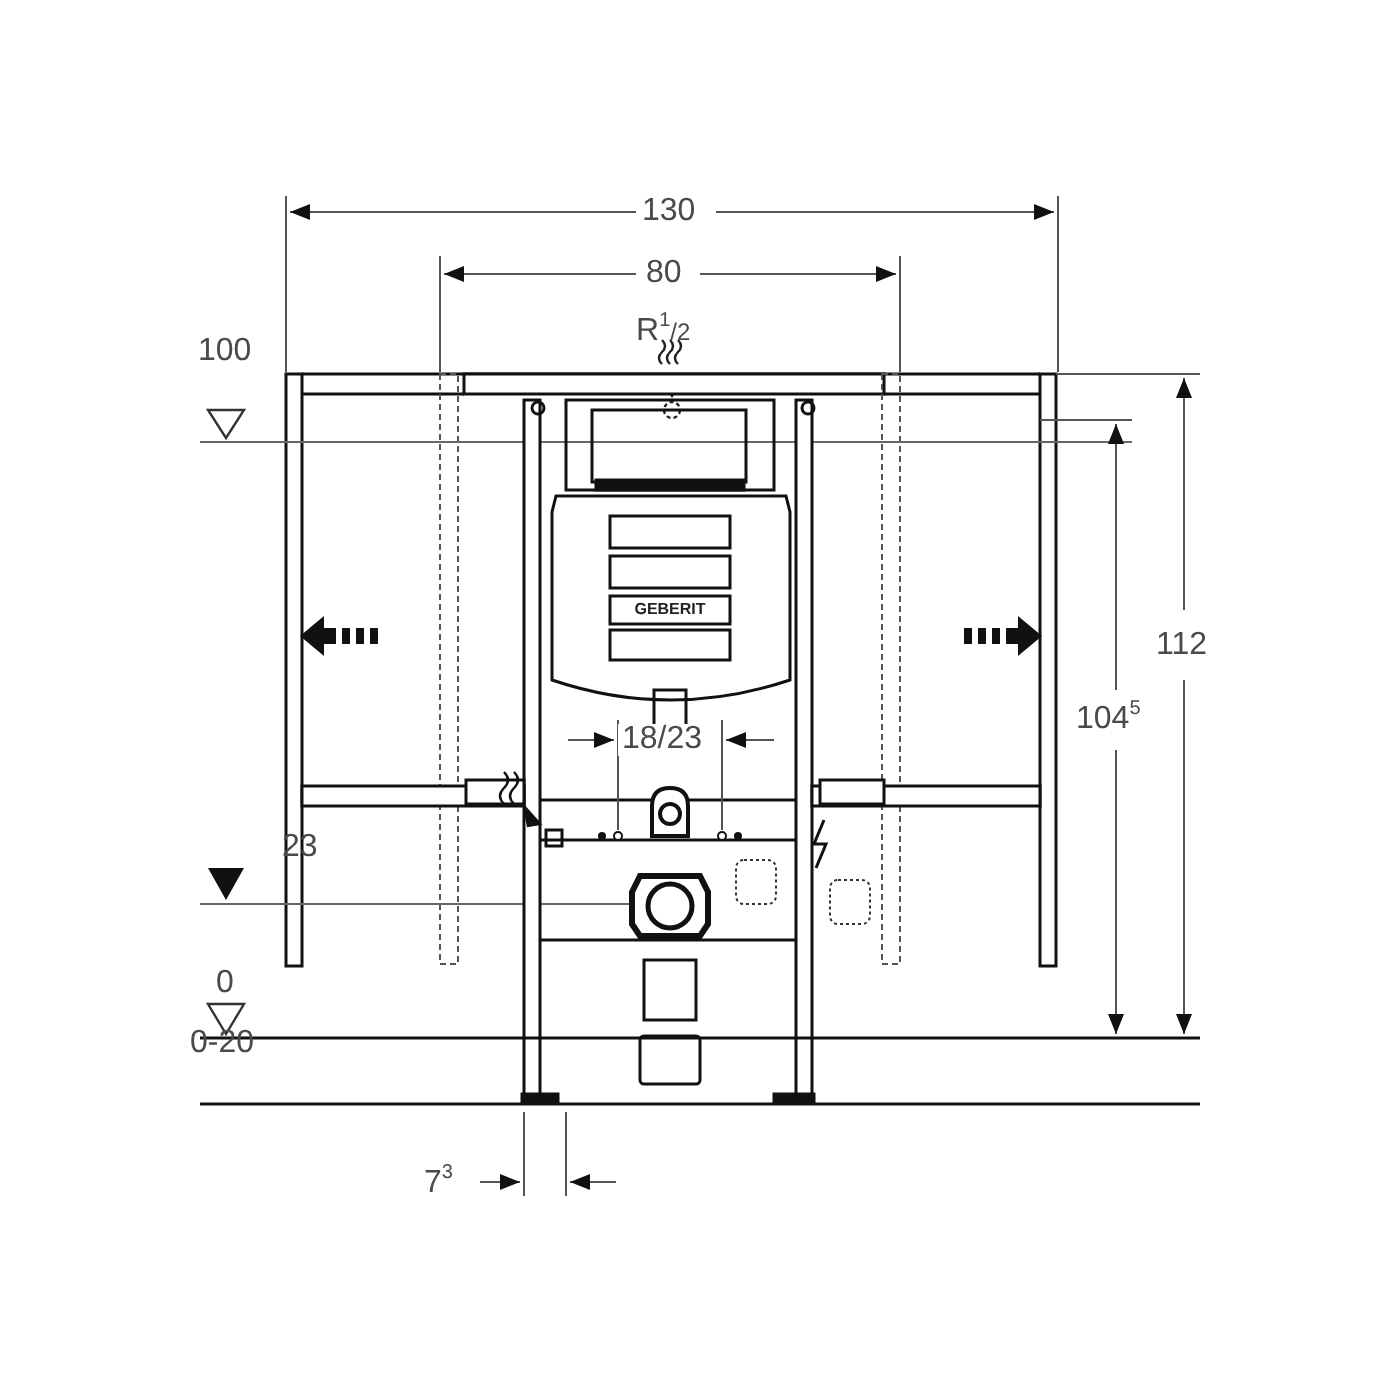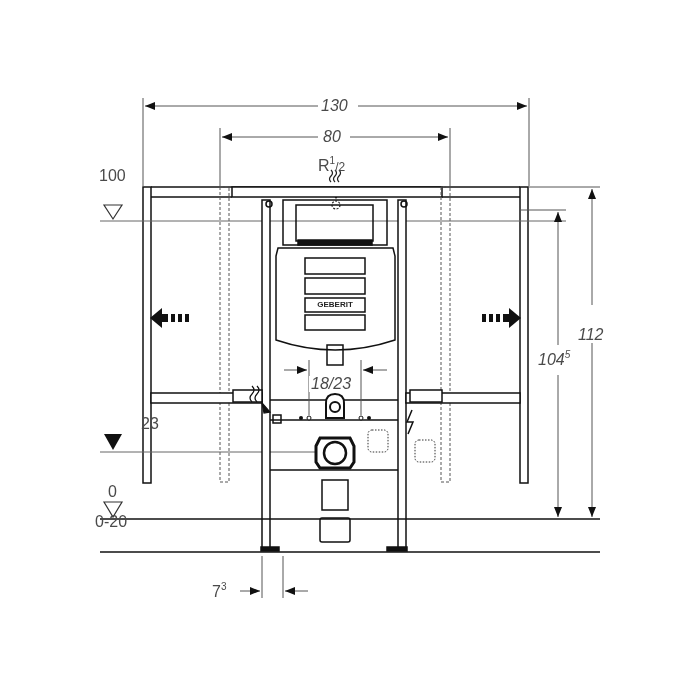--- a/index.html
+++ b/index.html
@@ -1,20 +1,20 @@
 <!DOCTYPE html>
 <html><head>
 <meta charset="utf-8">
 <style>
   html, body { margin:0; padding:0; background:#ffffff; }
   body { width:700px; height:700px; position:relative; overflow:hidden; font-family:"Liberation Sans", sans-serif; }
   #drawing { position:absolute; left:0; top:0; }
   .lbl { position:absolute; font-family:"Liberation Sans", sans-serif; color:#4a4a4a; font-size:16px; line-height:1; white-space:nowrap; }
   .lbl sup { font-size:10px; vertical-align:top; position:relative; top:-2px; }
-  .dimbg { background:#ffffff; padding:0 2px;font-style:italic; }
+  .dimbg { background:#ffffff; padding:0 2px; }
 </style>
 </head>
 <body>
 
 <svg id="drawing" width="700" height="700" viewBox="0 0 700 700" xmlns="http://www.w3.org/2000/svg">
   <defs>
     <marker id="ah" markerWidth="10" markerHeight="8" refX="10" refY="4" orient="auto" markerUnits="userSpaceOnUse">
       <path d="M0,0 L10,4 L0,8 z" fill="#111"></path>
     </marker>
     <marker id="ahs" markerWidth="10" markerHeight="8" refX="0" refY="4" orient="auto" markerUnits="userSpaceOnUse">
@@ -171,23 +171,23 @@
   </g>
 </svg>
 
 <div class="lbl dimbg" style="left:319px;top:98px;">130</div>
 <div class="lbl dimbg" style="left:321px;top:129px;text-align:right;">80</div>
 
 <div class="lbl" style="left:318px;top:158px;">
   <span>R</span><sup>1</sup><span style="font-size:12px;">/2</span>
 </div>
 
-<div class="lbl dimbg" style="left:309px;top:376px;">18/23</div>
+<div class="lbl dimbg" style="left:309px;top:362px;">18/23</div>
 
-<div class="lbl dimbg" style="left:576px;top:315px;margin-top:12px;">112</div>
+<div class="lbl dimbg" style="left:576px;top:315px;">112</div>
 <div class="lbl dimbg" style="left:536px;top:352px;">
   <span>104</span><sup>5</sup>
 </div>
 
 <div class="lbl" style="left:212px;top:584px;text-align:right;">
   <span>7</span><sup>3</sup>
 </div>
 
 <div class="lbl" style="left:99px;top:168px;">100</div>
 <div class="lbl" style="left:103px;top:416px;margin-left:38px;">23</div>

